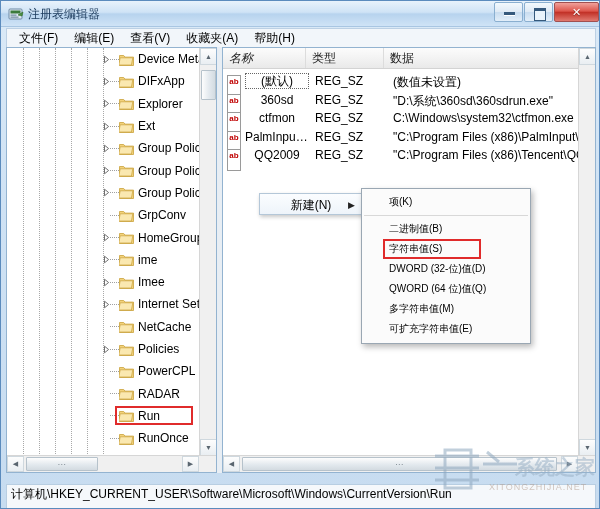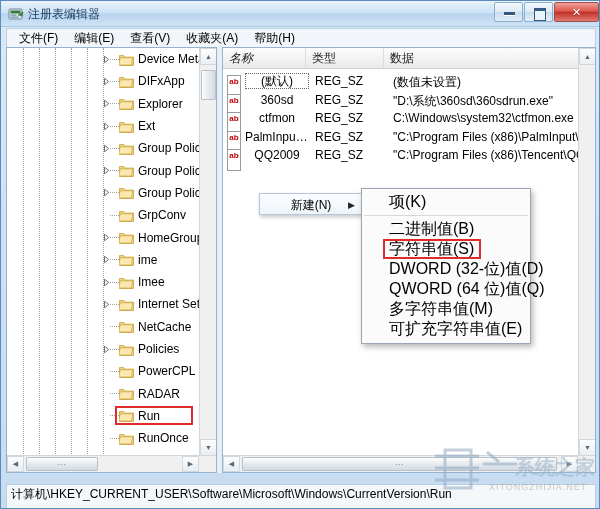--- a/index.html
+++ b/index.html
@@ -391,21 +391,21 @@
   .submenu .sep {
     height: 1px;
     background: #d8d8d8;
     margin: 3px 2px 3px 2px;
   }
   .smitem {
     position: relative;
     height: 20px;
     line-height: 20px;
     padding-left: 27px;
-    font-size: 16px;
+    font-size: 10px;
     white-space: nowrap;
     cursor: default;
     color: #000;
   }
   .smitem.marked::after {
     content: "";
     position: absolute;
     left: 21px; top: 0px;
     width: 98px; height: 20px;
     border: 2px solid #e02b2b;

